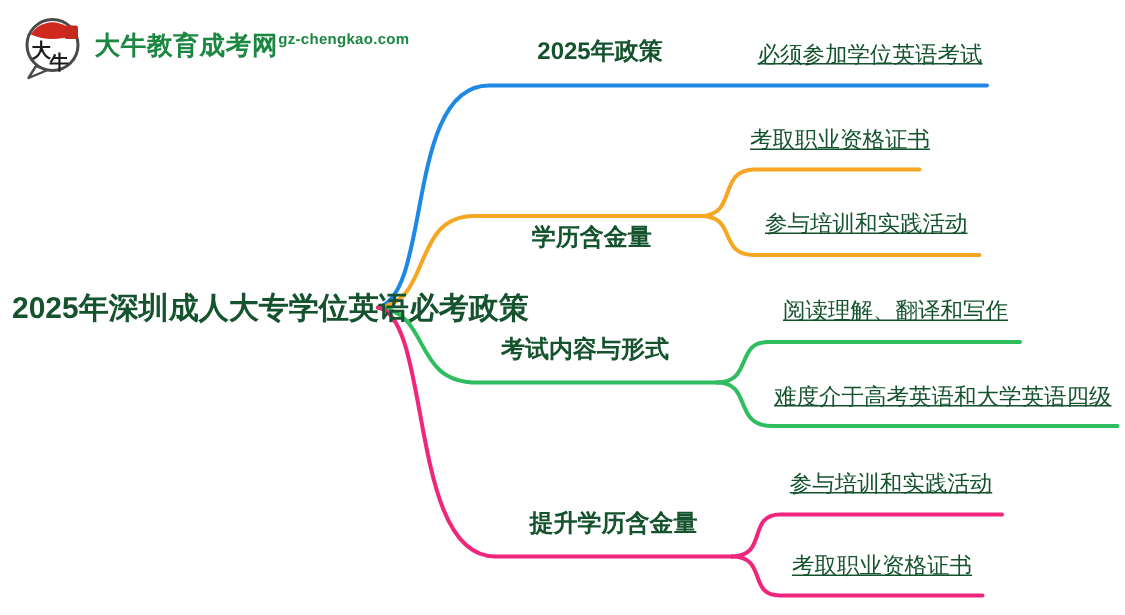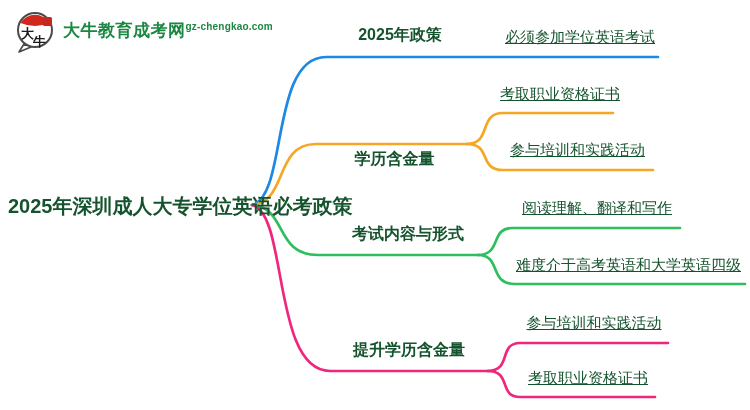--- a/index.html
+++ b/index.html
@@ -70,21 +70,21 @@
 
   <div class="node root-node" style="left:8px;top:194px;width:246px;">2025年深圳成人大专学位英语必考政策</div>
 
   <div class="node branch-node" style="left:330px;top:25px;width:140px;">2025年政策</div>
   <div class="node child-node" style="left:500px;top:28px;width:160px;">必须参加学位英语考试</div>
 
   <div class="node branch-node" style="left:322px;top:113px;width:145px;margin-top:36px;">学历含金量</div>
   <div class="node child-node" style="left:500px;top:85px;width:115px;">考取职业资格证书</div>
   <div class="node child-node" style="left:500px;top:141px;width:155px;">参与培训和实践活动</div>
 
-  <div class="node branch-node" style="left:328px;top:224px;width:160px;">考试内容与形式</div>
+  <div class="node branch-node" style="left:310px;top:224px;width:160px;">考试内容与形式</div>
   <div class="node child-node" style="left:512px;top:199px;width:170px;">阅读理解、翻译和写作</div>
   <div class="node child-node" style="left:510px;top:256px;width:237px;">难度介于高考英语和大学英语四级</div>
 
   <div class="node branch-node" style="left:330px;top:340px;width:158px;">提升学历含金量</div>
   <div class="node child-node" style="left:518px;top:314px;width:152px;">参与培训和实践活动</div>
   <div class="node child-node" style="left:518px;top:369px;width:140px;">考取职业资格证书</div>
 
 </div>
 
 </body></html>

